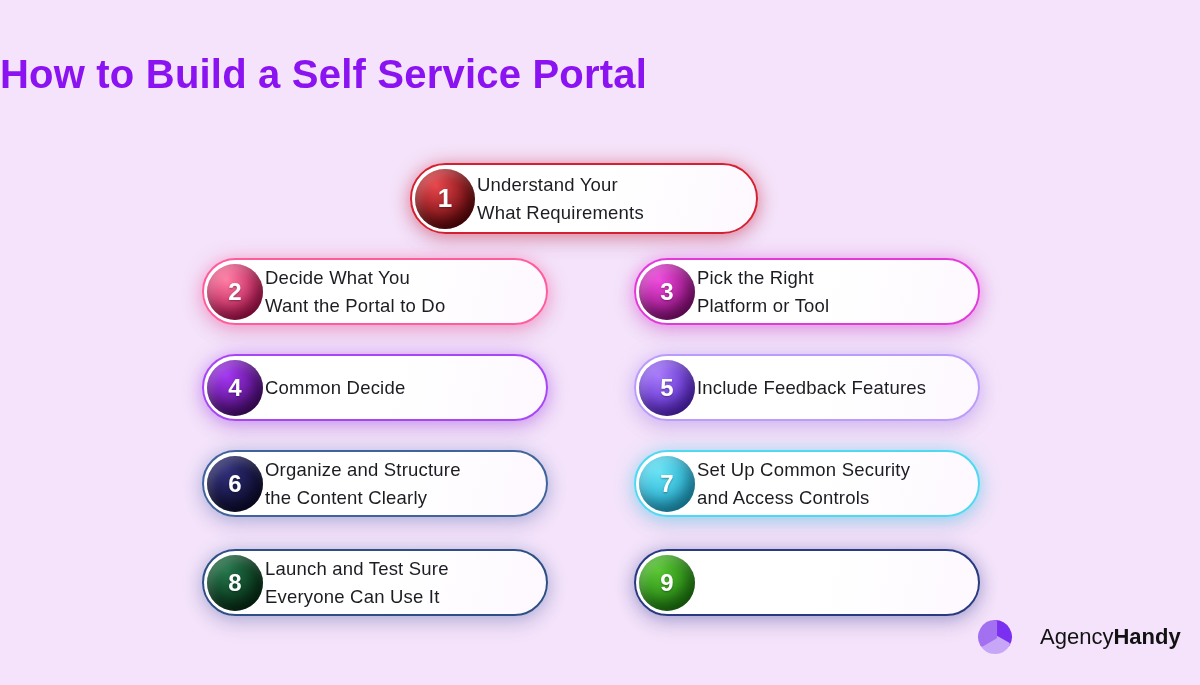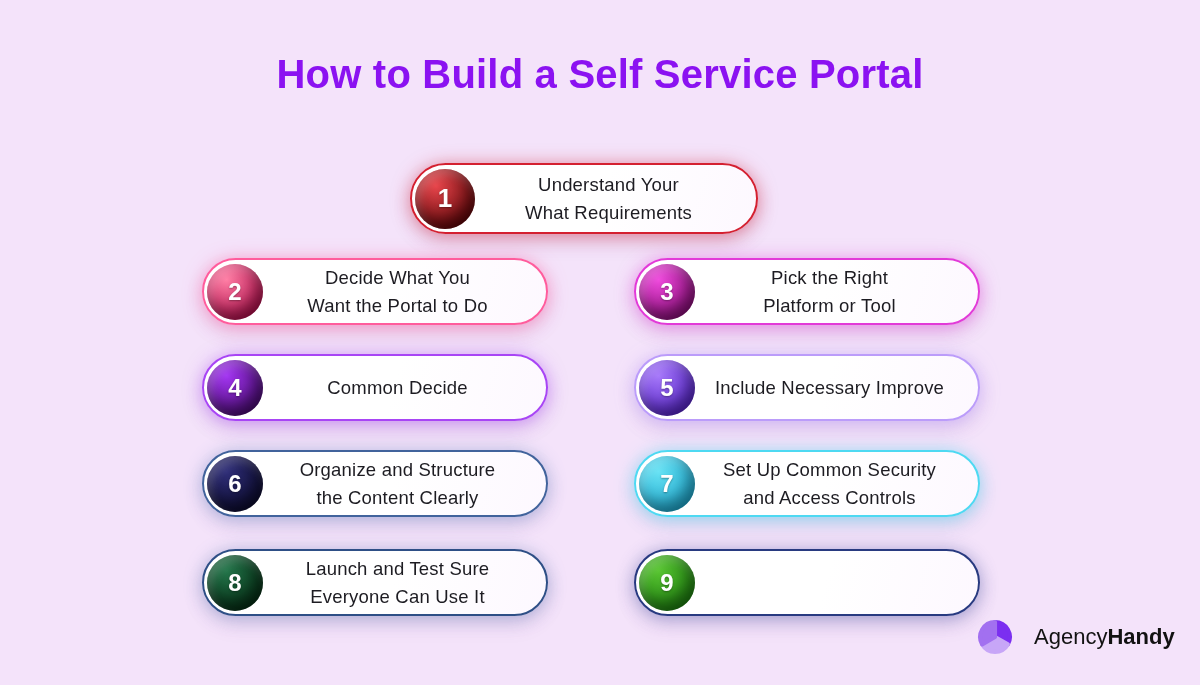--- a/index.html
+++ b/index.html
@@ -3,21 +3,21 @@
 <meta charset="utf-8">
 <style>
   html,body{margin:0;padding:0;}
   body{
     width:1200px;height:685px;position:relative;overflow:hidden;
     font-family:"Liberation Sans", sans-serif;
     background:#f4e3fa;
   }
   .title{
     position:absolute;left:0;top:52px;width:1200px;
-    text-align:center;font-size:40px;font-weight:800;letter-spacing:.2px;
+    font-size:40px;font-weight:800;letter-spacing:.2px;
     color:#8b12f1;margin:0;
   }
   .pill{
     position:absolute;display:flex;align-items:center;
     background:linear-gradient(105deg,#ffffff 55%,#fdf8ff 100%);
     border:2.5px solid var(--cb,#ccc);
     border-radius:40px;
     box-shadow:0 2px 18px var(--glow,rgba(0,0,0,.2)), 0 10px 20px rgba(120,60,140,0.10);
     box-sizing:border-box;
   }
@@ -37,26 +37,26 @@
     display:flex;align-items:center;justify-content:center;
   }
   .pos-1 .ball{width:60px;height:60px;}
   .ball span{
     color:#fff;font-weight:800;font-size:24px;
     text-shadow:0 1px 2px rgba(0,0,0,.35);
   }
   .pos-1 .ball span{font-size:26px;}
   .label{
     flex:1 1 auto;display:flex;flex-direction:column;justify-content:center;
-    text-align:center;padding:0 16px 0 2px;
+    text-align:left;padding:0 16px 0 2px;
     font-size:18.5px;line-height:1.5;color:#1d1c22;font-weight:500;letter-spacing:.2px;
   }
   .label span{display:block;}
   .brand{
-    position:absolute;left:976px;top:618px;display:flex;align-items:center;gap:20px;
+    position:absolute;left:976px;top:618px;display:flex;align-items:center;gap:26px;
   }
   .brand svg{width:38px;height:38px;display:block;}
   .brand-text{font-size:22px;color:#121212;}
   .brand-first{font-weight:500;}
   .brand-second{font-weight:800;}
 </style>
 </head>
 <body style="background: rgb(244, 227, 250);">
 
 <h1 class="title" style="color: rgb(139, 18, 241);">How to Build a Self Service Portal</h1>
@@ -98,21 +98,21 @@
   <div class="label">
     <span>Common Decide</span>
   </div>
 </div>
 
 <div class="pill pos-5" style="--c1: #a678fa; --c2: #5322c4; --cb: #bb9cfa; --glow: rgba(187,156,250,0.60);">
   <div class="ball">
       <span>5</span>
     </div>
   <div class="label">
-    <span>Include Necessary Improve</span>
+    <span>Include Feedback Features</span>
     <span></span>
   </div>
 </div>
 
 <div class="pill pos-6" style="--c1: #2f2e78; --c2: #0b0a2c; --cb: #41639c; --glow: rgba(90,130,190,0.45);">
   <div class="ball">
       <span>6</span>
     </div>
   <div class="label">
     <span>Organize and Structure</span>

